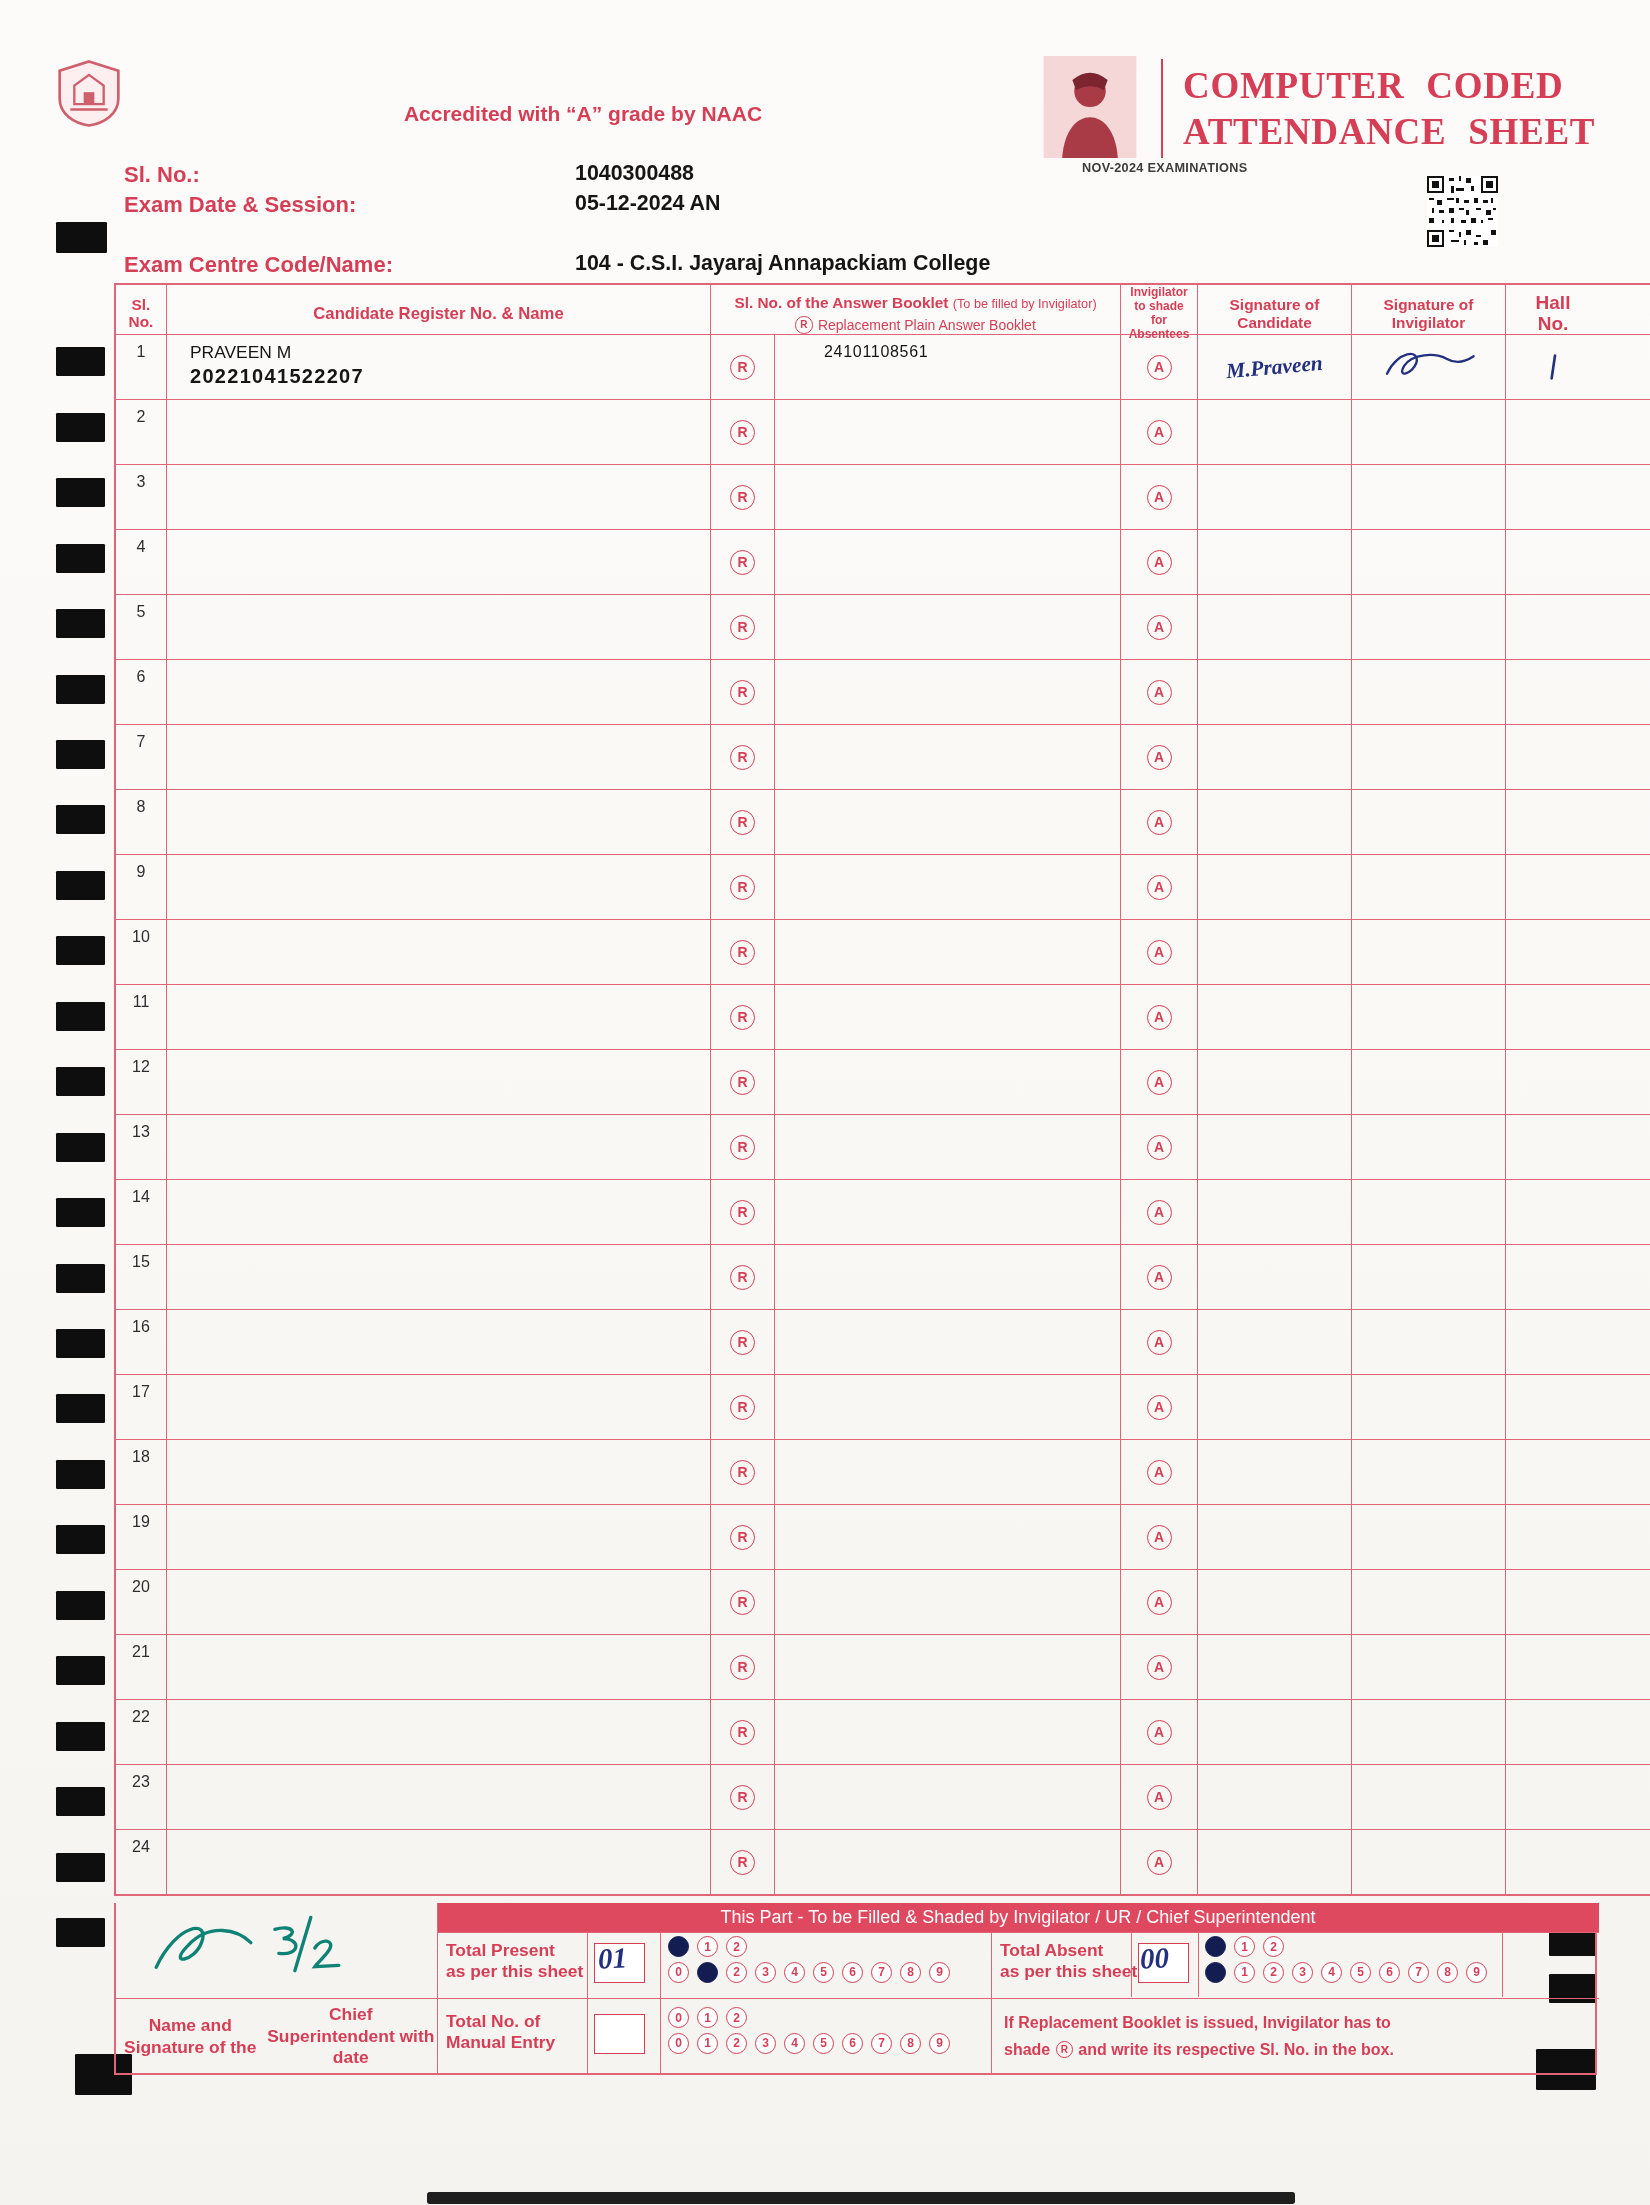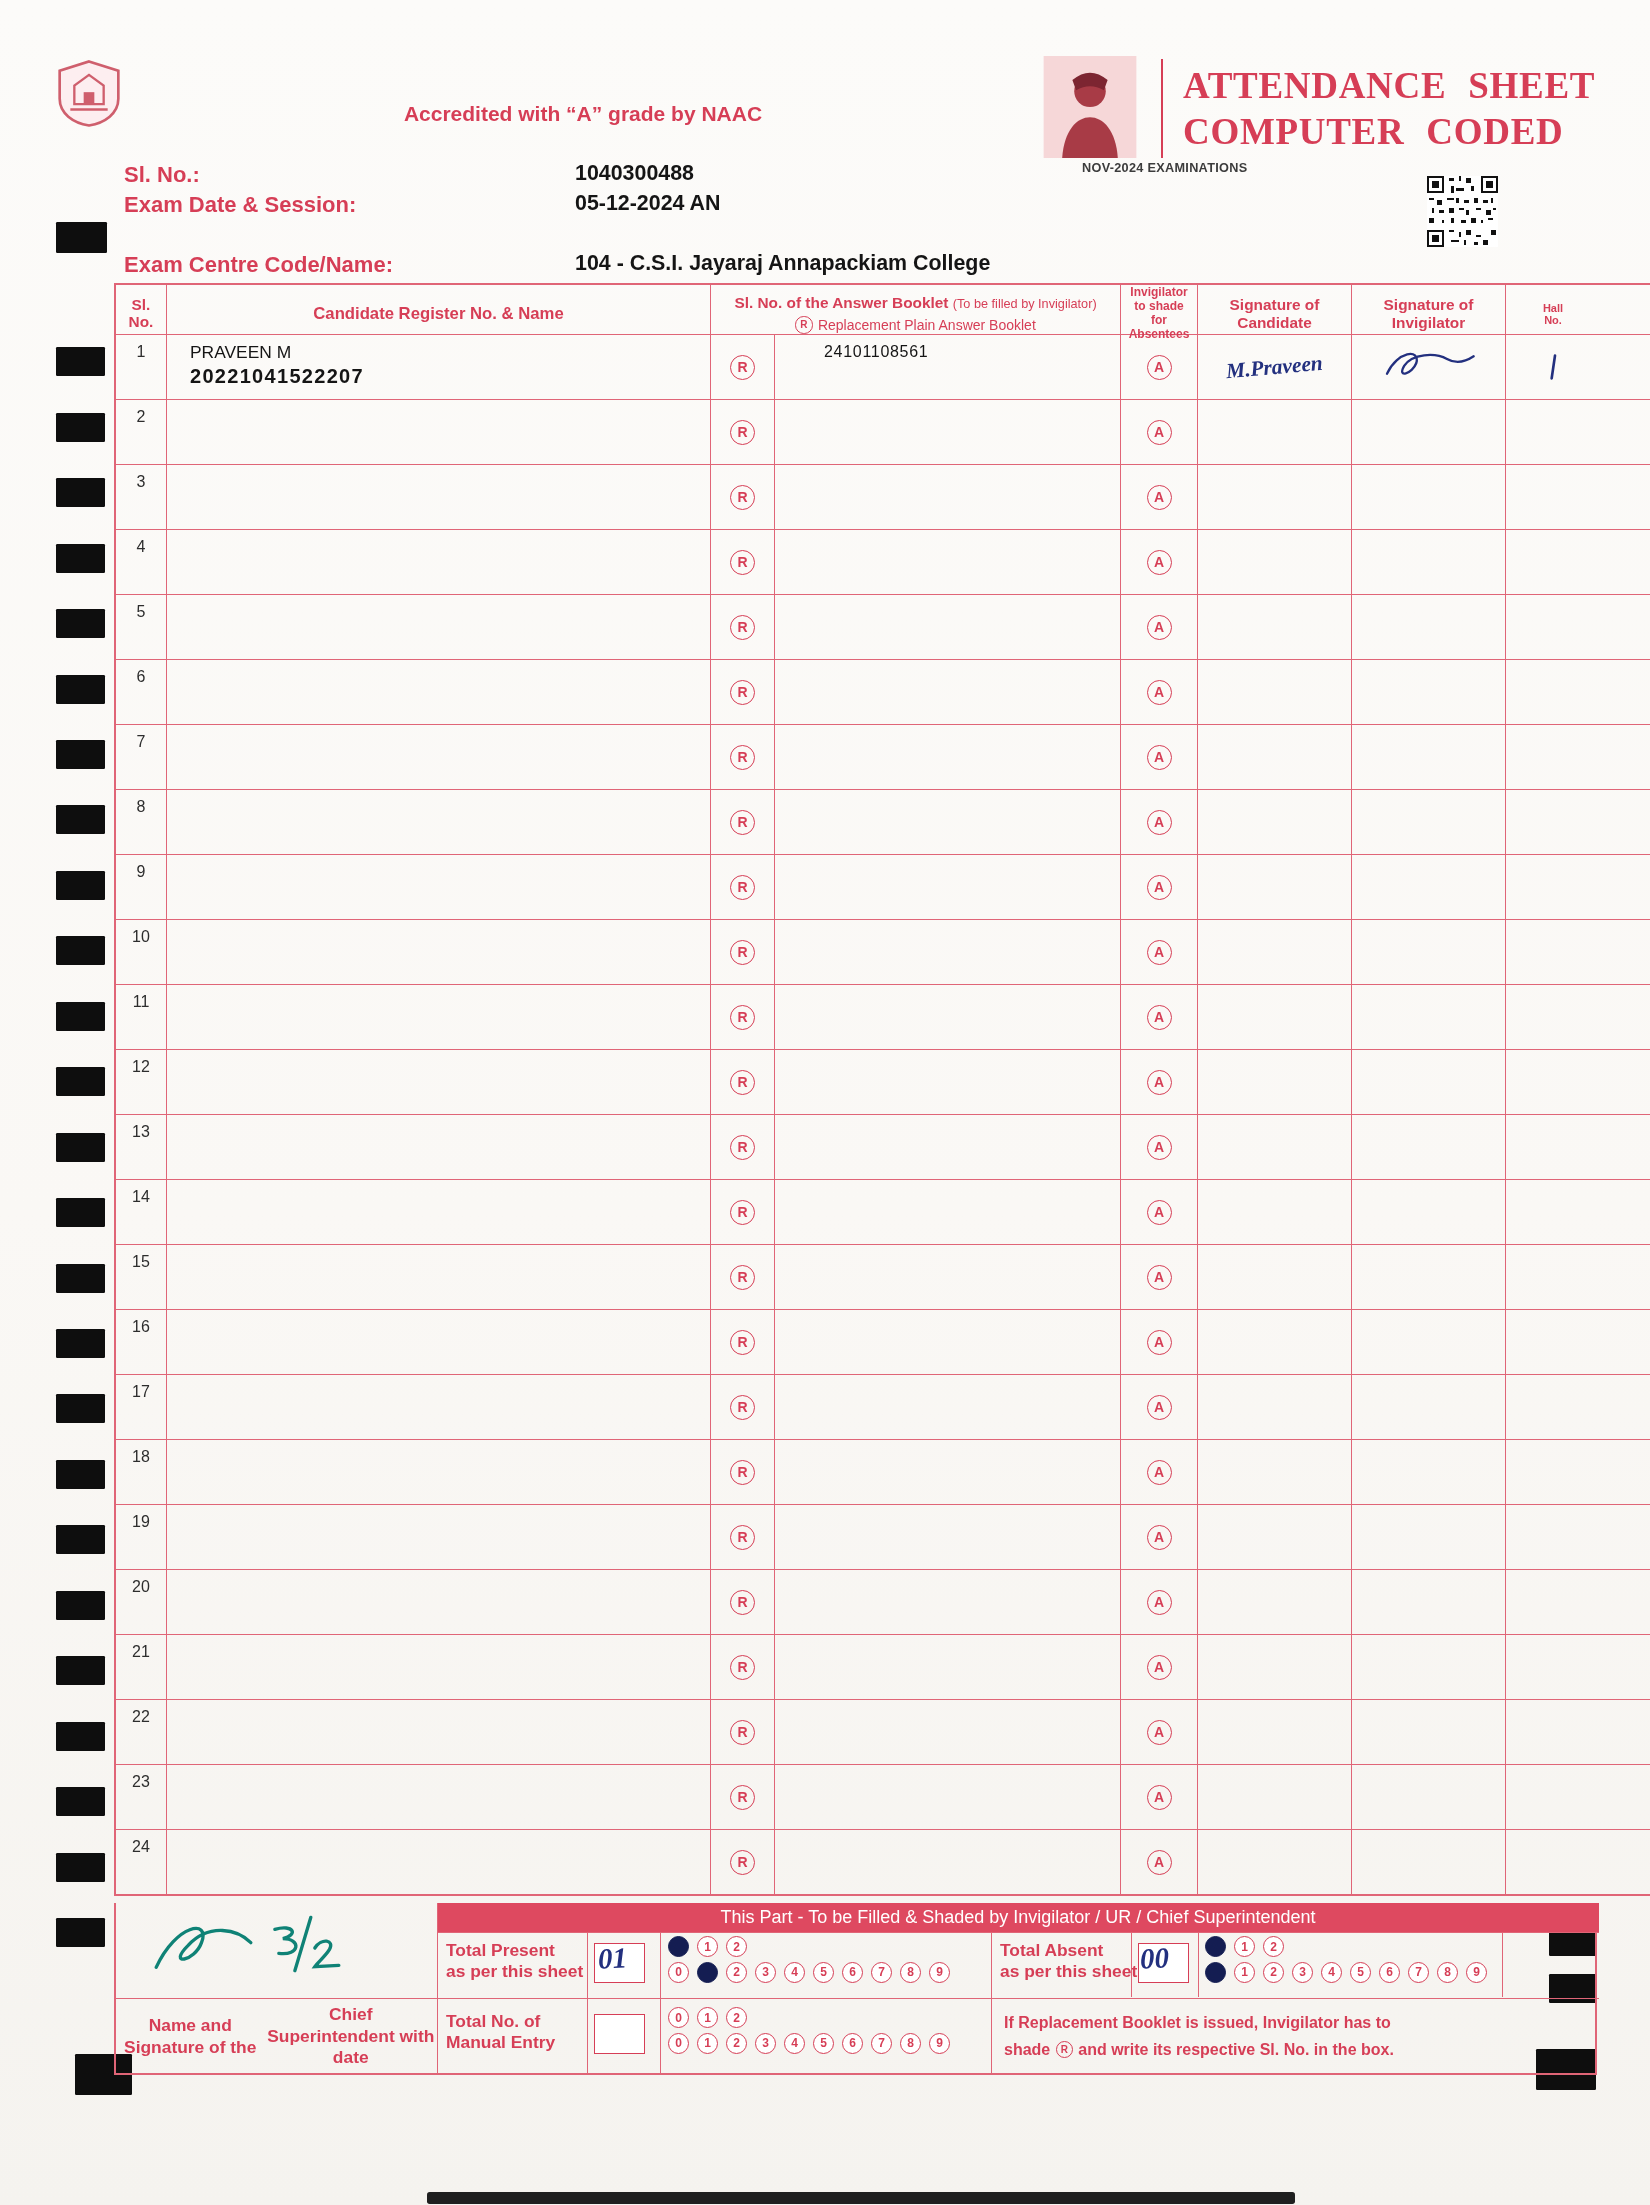--- a/index.html
+++ b/index.html
@@ -40,21 +40,21 @@
   .hc,.tc{border-right:1.3px solid var(--rb);position:relative;min-width:0}
   .hc:last-child,.tc:last-child{border-right:none}
   .hc{display:flex;flex-direction:column;align-items:center;justify-content:center;color:var(--rt);font-weight:bold;text-align:center}
   .hc.c-sl span{display:block;font-size:15.4px;line-height:1.1}
   .hc.c-cand{font-size:16.7px}
   .hc.c-book .bh1{font-size:15.4px;white-space:nowrap}
   .hc.c-book .bh1 .note{font-size:12.7px;font-weight:normal}
   .hc.c-book .bh2{margin-top:4px;font-size:14px;font-weight:normal;display:flex;align-items:center;gap:5.3px}
   .hc.c-abs{font-size:12px;font-weight:bold;padding:1.3px 4px;line-height:1.15}
   .hc.c-sigc,.hc.c-sigi{font-size:15.4px;padding:0 16px;line-height:1.15}
-  .hc.c-hall span{display:block;font-size:11px;line-height:1.1}
+  .hc.c-hall span{display:block;font-size:19px;line-height:1.1}
 
   .tc.c-sl{text-align:center;padding-top:8px;font-size:16px;color:#2d2d2d}
   .tc.c-cand{padding:6.7px 0 0 23px}
   .cname{font-size:17.4px;font-weight:normal;color:#151515}
   .creg{font-size:20px;font-weight:bold;color:#151515;letter-spacing:1.3px;margin-top:2.7px}
   .tc.c-book{display:flex;align-items:stretch}
   .subr{width:64px;border-right:1.3px solid var(--rb);display:flex;align-items:center;justify-content:center;flex:none}
   .bookno{padding:8px 0 0 49px;font-size:16px;font-weight:normal;color:#151515;letter-spacing:0.7px}
   .tc.c-abs{display:flex;align-items:center;justify-content:center}
   .tc.c-sigc,.tc.c-sigi,.tc.c-hall{display:flex;align-items:center;justify-content:center}
@@ -137,22 +137,22 @@
   <div class="portrait">
     <svg width="94" height="102" viewBox="0 0 100 110">
       <rect width="100" height="110" fill="#f6d7d8"></rect>
       <circle cx="50" cy="38" r="17" fill="#a83b46"></circle>
       <path d="M20 110 C22 80 36 66 50 66 C64 66 78 80 80 110 Z" fill="#a83b46"></path>
       <path d="M31 26 q19 -16 38 0 l-4 11 q-15 -9 -30 0 Z" fill="#7c2531"></path>
     </svg>
   </div>
   <div class="vdiv"></div>
   <div class="stitle">
+    <div>COMPUTER CODED</div>
     <div>ATTENDANCE SHEET</div>
-    <div>COMPUTER CODED</div>
   </div>
   <div class="session">NOV-2024 EXAMINATIONS</div>
 
   <div class="frow" style="top:162px">
     <span class="flab">Sl. No.:</span>
     <span class="fval">1040300488</span>
   </div>
   <div class="frow" style="top:192px">
     <span class="flab">Exam Date &amp; Session:</span>
     <span class="fval">05-12-2024 AN</span>

